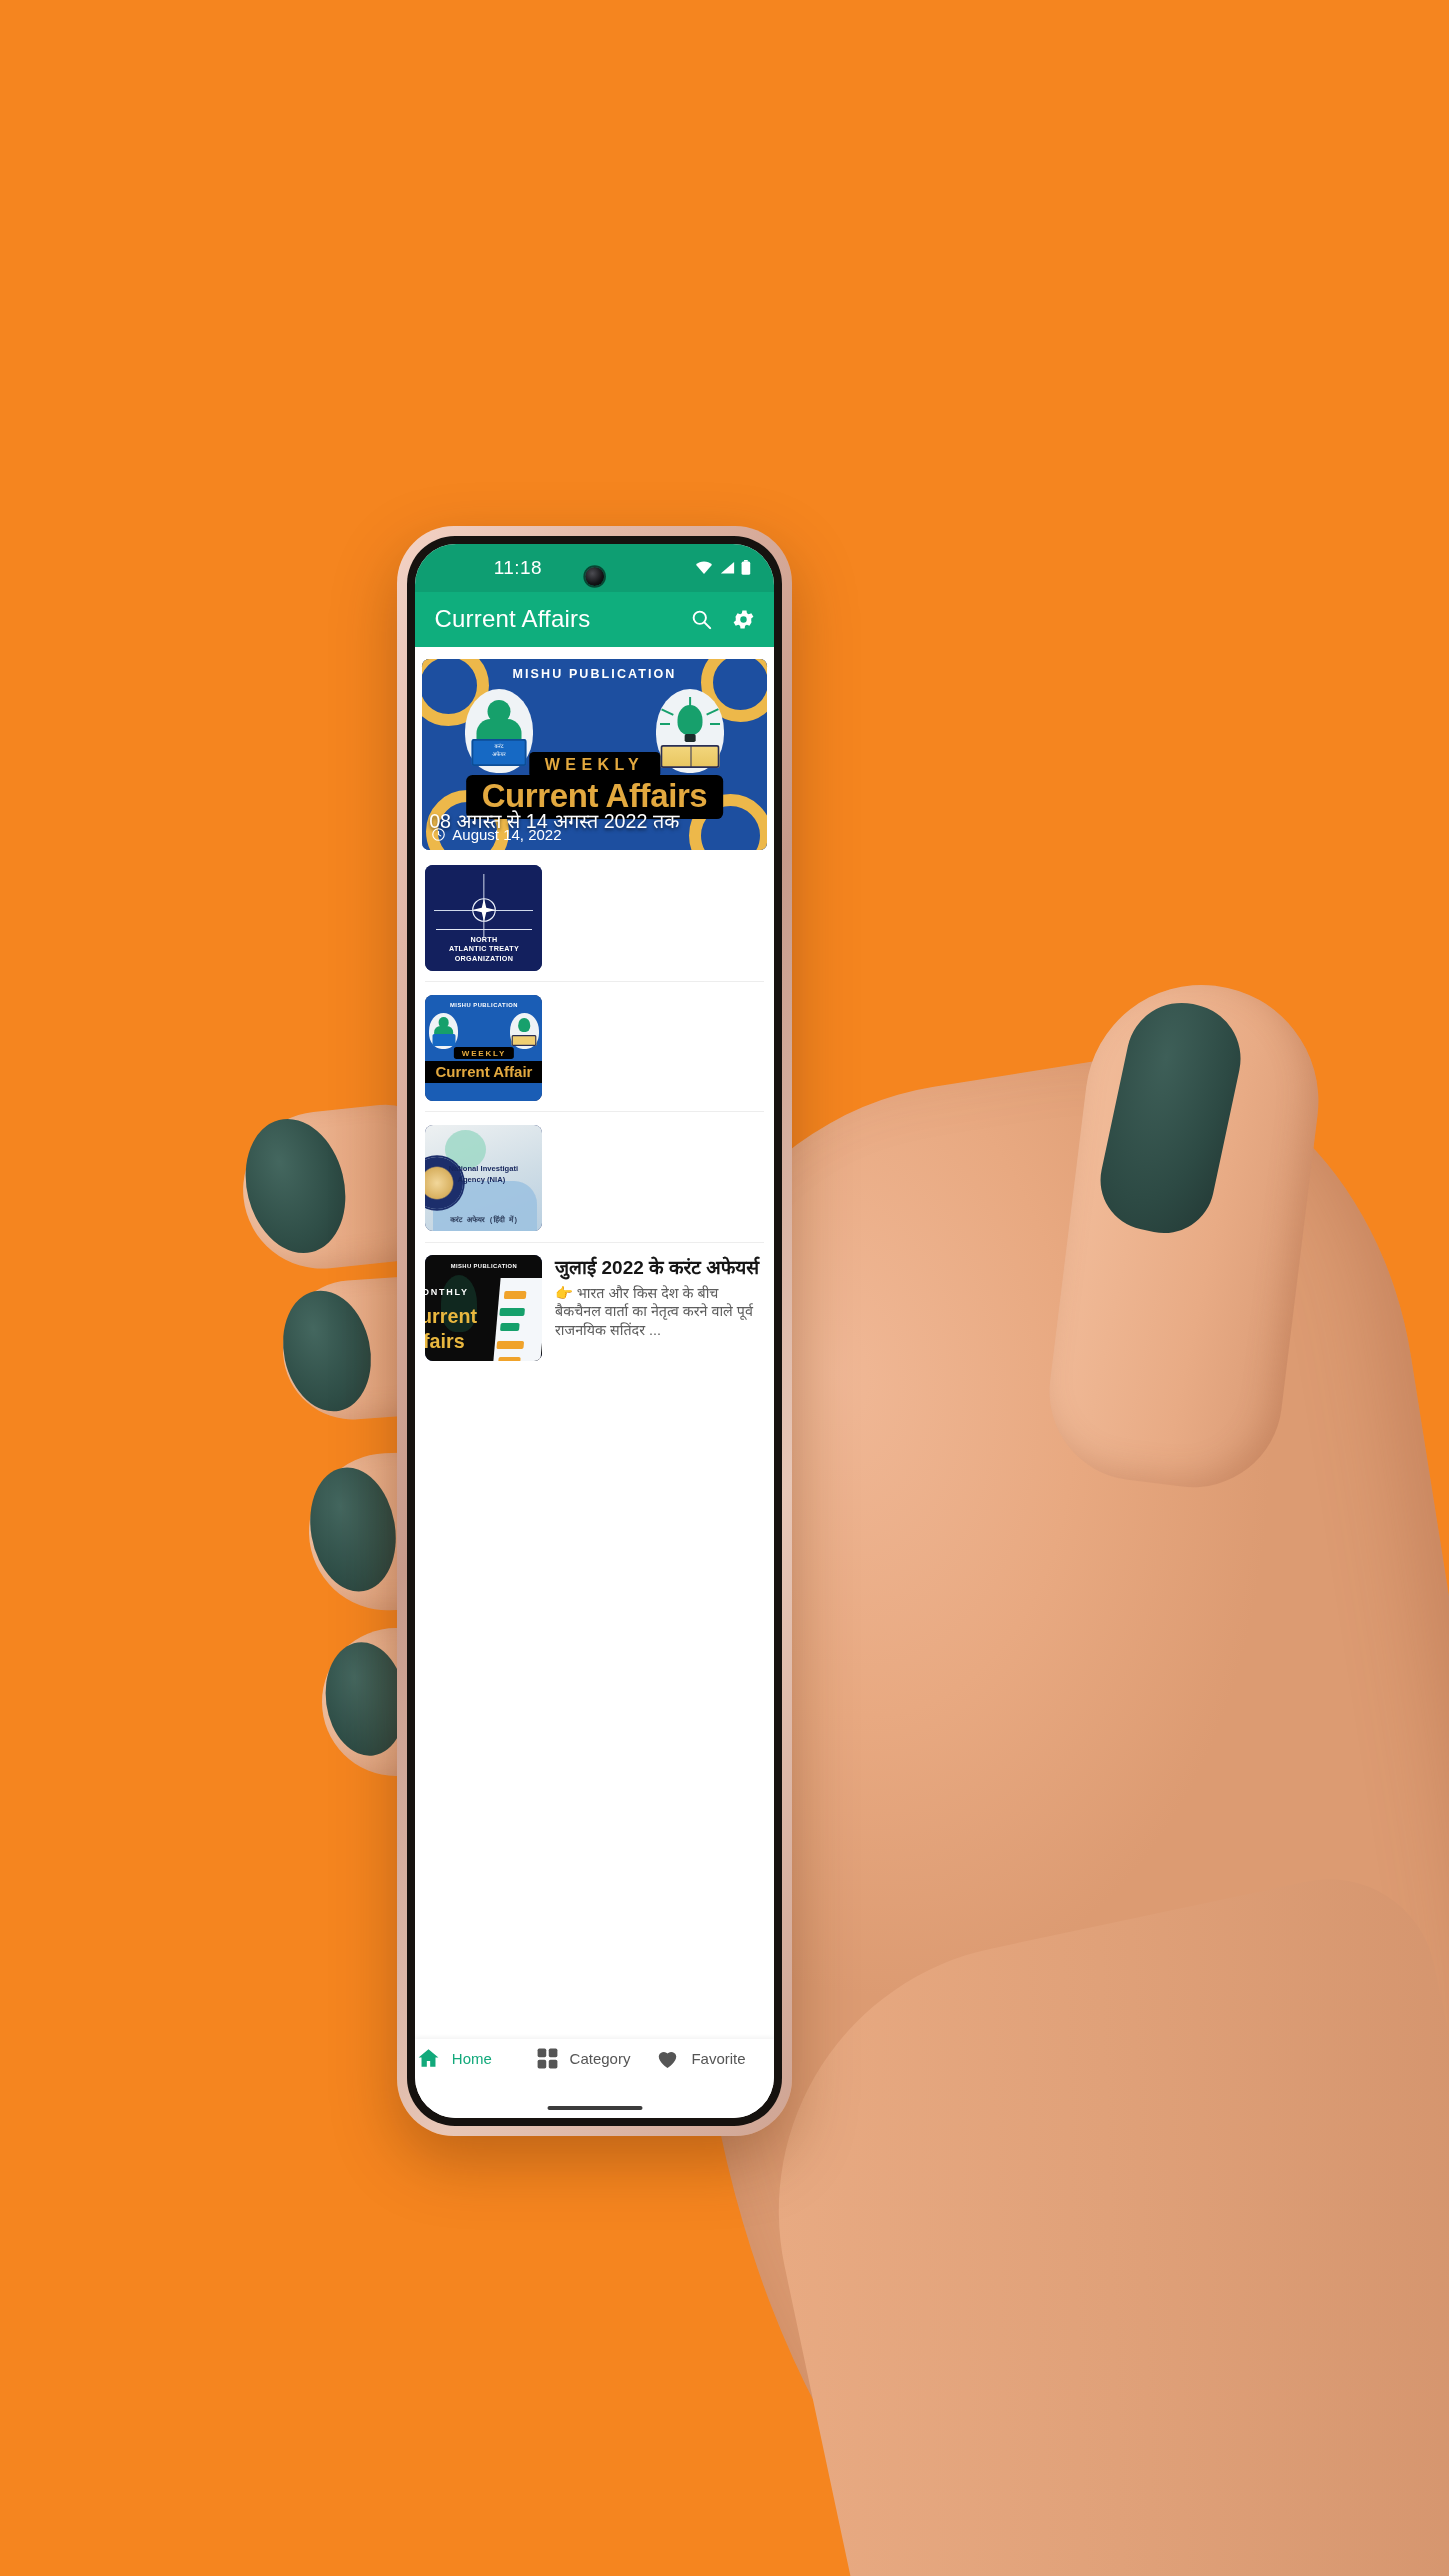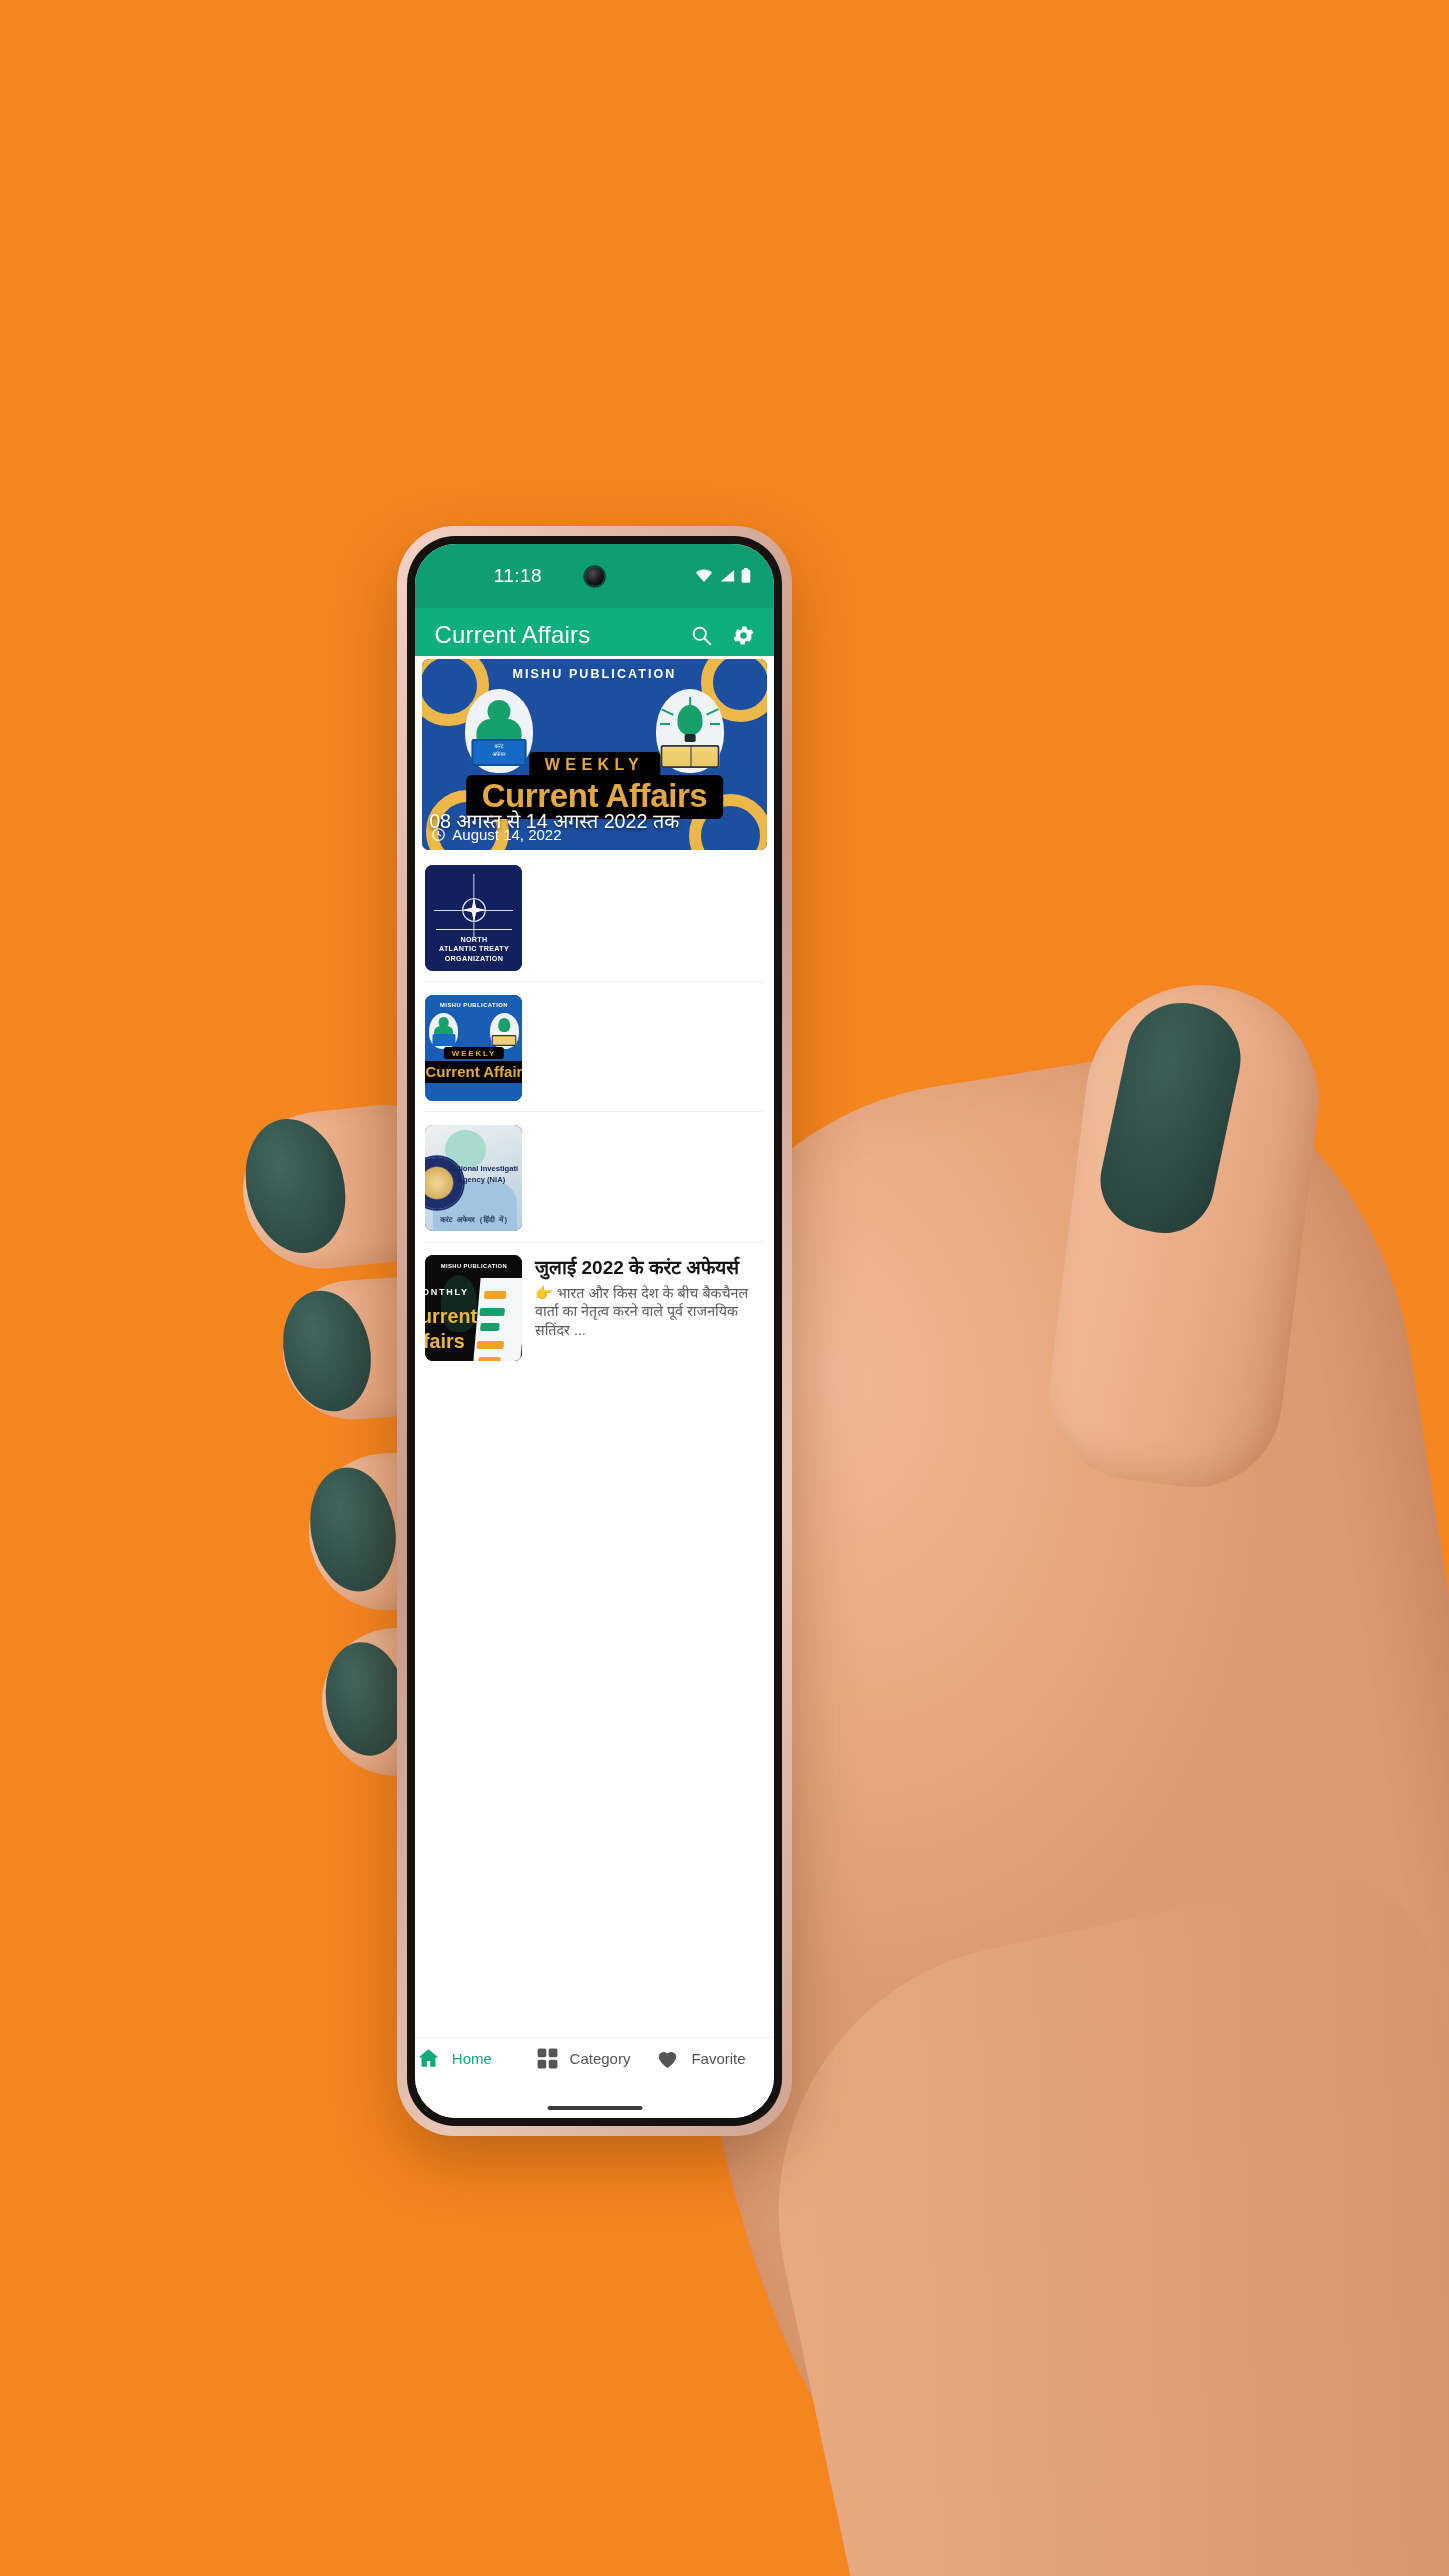--- a/index.html
+++ b/index.html
@@ -70,21 +70,21 @@
     width:100%;height:100%;background:#16120f;border-radius:48px;
     padding:8px;box-sizing:border-box;
   }
   .screen{
     position:relative;width:100%;height:100%;background:#ffffff;
     border-radius:41px;overflow:hidden;
   }
 
   
   .statusbar{
-    height:64px;background:#0E9E72;color:#ffffff;
+    height:48px;background:#0E9E72;color:#ffffff;
     display:flex;align-items:center;justify-content:space-between;
     padding:0 23px 0 25px;box-sizing:border-box;position:relative;
   }
   .sb-time{font-size:19px;font-weight:500;letter-spacing:0.4px;margin-left:54px;}
   .sb-icons{display:flex;align-items:center;gap:6.3px;}
   .camera{
     position:absolute;left:50%;top:23px;transform:translateX(-50%);
     width:19.7px;height:19.7px;border-radius:50%;
     background:radial-gradient(circle at 38% 34%,#4c4c52 0%,#141417 58%,#000 100%);
     box-shadow:0 0 0 1.8px rgba(0,0,0,.55);
@@ -162,21 +162,21 @@
   }
   .hero-date{
     position:absolute;left:9px;bottom:7.2px;color:#fff;font-size:15px;
     display:flex;align-items:center;gap:6.3px;
   }
 
   
   .list{margin-top:1.8px;}
   .row{display:flex;padding:12.5px 9px 10.7px 10.7px;gap:12.5px;align-items:flex-start;}
   .thumbimg{
-    width:97px;height:106px;border-radius:8px;flex:0 0 auto;overflow:hidden;
+    width:117px;height:106px;border-radius:8px;flex:0 0 auto;overflow:hidden;
     position:relative;background:#11225E;
   }
   .row-body{flex:1;min-width:0;padding-top:1.8px;}
   .row-title{font-size:19px;font-weight:700;color:#161616;line-height:1.18;}
   .row-sub{font-size:14.3px;color:#5d5d5d;line-height:1.3;margin-top:4.5px;}
   .row-sub.green{color:#12A272;font-weight:700;font-size:17px;}
   .row-dots{font-size:13.4px;color:#9a9a9a;letter-spacing:0.9px;margin-top:1.8px;}
   .row-date{
     font-size:14.3px;color:#6c6c6c;margin-top:7.2px;display:flex;align-items:center;gap:5.4px;
   }

